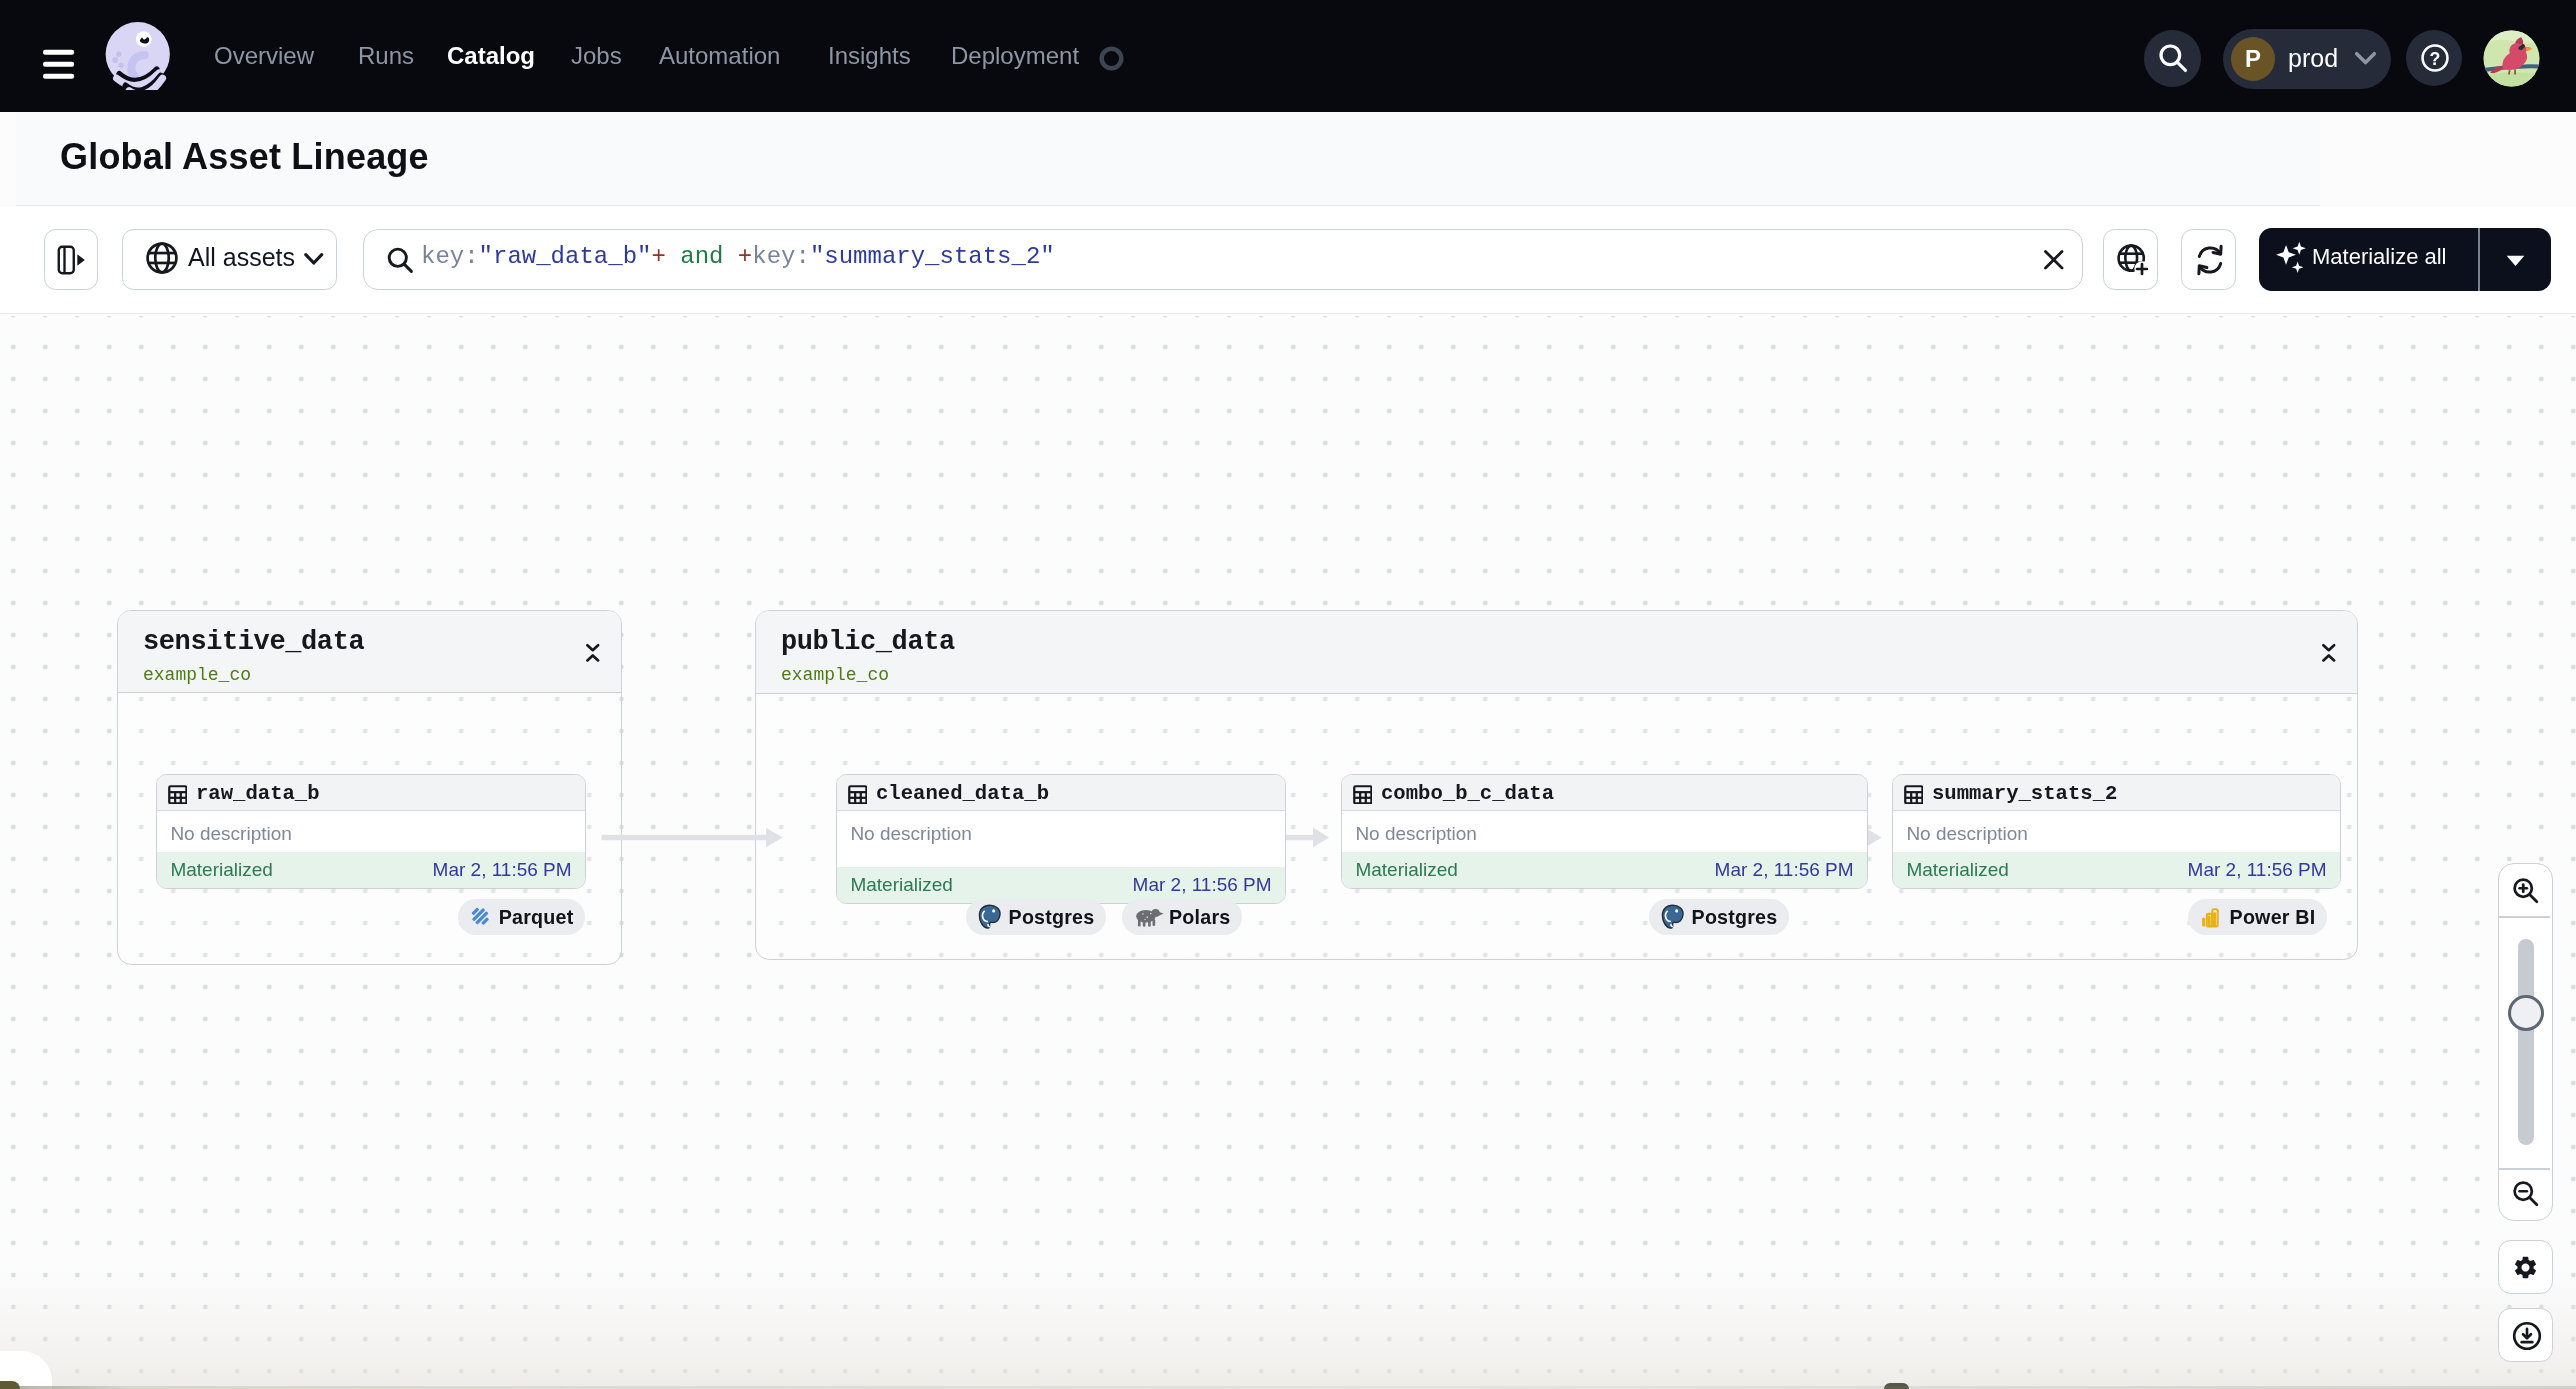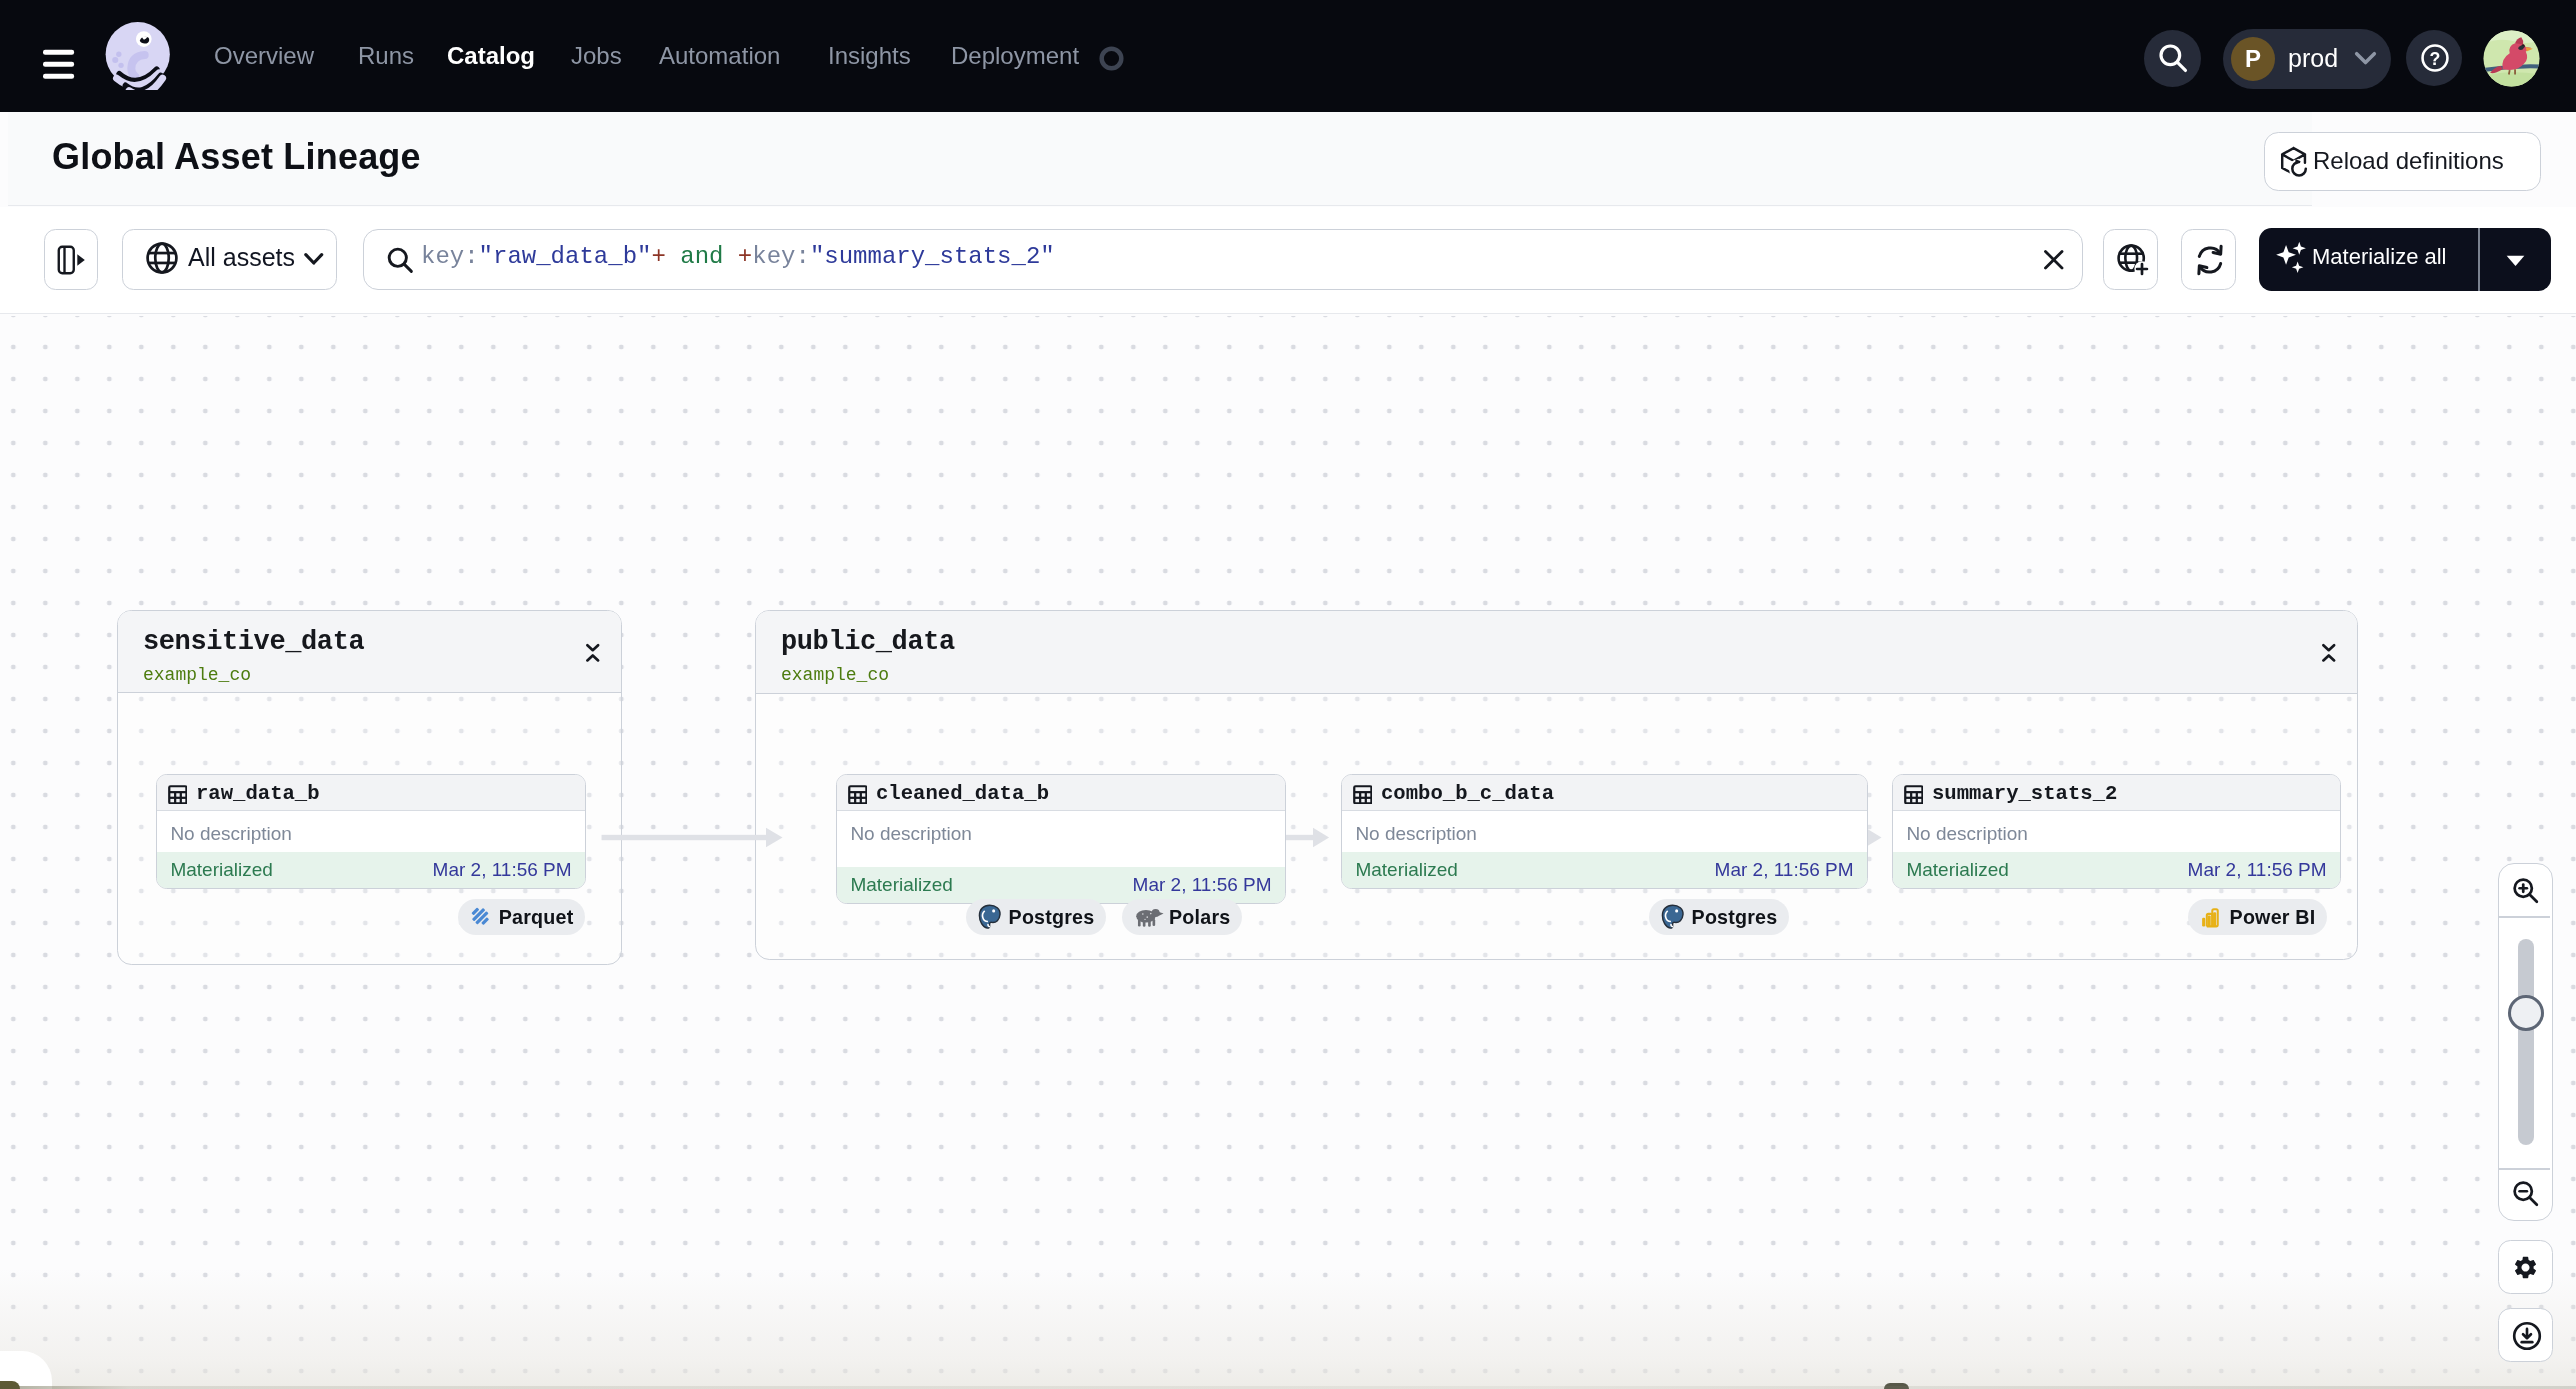--- a/index.html
+++ b/index.html
@@ -6,21 +6,21 @@
   html,body { width:2576px; height:1389px; overflow:hidden; }
   body { font-family:"Liberation Sans", sans-serif; position:relative; background:#fcfcfd; }
   .abs { position:absolute; }
   .mono { font-family:"Liberation Mono", monospace; }
   
   #nav { position:absolute; left:0; top:0; width:2576px; height:112px; background:#07090f; }
   .navitem { position:absolute; top:0; height:112px; line-height:112px; font-size:24px; color:#8e96a5; }
   .navitem.active { color:#ffffff; font-weight:700; }
   .navcirc { position:absolute; border-radius:50%; background:#262b39; }
   
-  #band1 { position:absolute; left:8px; top:112px; width:2304px; height:94px; background:#f9fafb; border-bottom:1.8px solid #e7e9ed; }
+  #band1 { position:absolute; left:16px; top:112px; width:2304px; height:94px; background:#f9fafb; border-bottom:1.8px solid #e7e9ed; }
   #pagetitle { position:absolute; left:44px; top:24px; font-size:36px; font-weight:700; color:#0e1016; letter-spacing:0.2px;}
   #reloadbtn { position:absolute; left:2256px; top:19.7px; width:277px; height:59px; background:#fff; border:1.8px solid #ccd1d9; border-radius:14.3px; }
   #reloadbtn span { position:absolute; left:48px; top:14.3px; font-size:24px; font-weight:500; color:#15181f; white-space:nowrap; }
   
   #band2 { position:absolute; left:0; top:207px; width:2576px; height:107px; background:#ffffff; border-bottom:1.8px solid #e7e9ed;padding-left:40px; }
   .tbtn { position:absolute; top:21.5px; height:61px; background:#fff; border:1.8px solid #ccd1d9; border-radius:11.6px; }
   #mat { position:absolute; left:2259px; top:20.6px; width:292px; height:63px; background:#0c0f1c; border-radius:12.5px; }
   #mat .lbl { position:absolute; left:53px; top:16px; font-size:22px; font-weight:500; color:#fff; white-space:nowrap; }
   #mat .sep { position:absolute; left:219px; top:0; width:1.8px; height:63px; background:#7b8290; }
   
@@ -111,29 +111,20 @@
       <circle cx="45" cy="18" r="1.9" fill="#1c1c1c"></circle>
       <path d="M40 19 q4 -3 7 -0.5 l-2.5 3.5 q-3 1 -5 -1 z" fill="#2a2f38"></path>
       <path d="M22 44 Q12 50 8 48 Q12 42 20 40 Z" fill="#b83a55"></path>
       <path d="M30 45 L29 50 M36 44 L36 50" stroke="#8a5a3a" stroke-width="2"></path>
     </g>
   </svg>
 </div>
 
 <div id="band1">
   <div id="pagetitle">Global Asset Lineage</div>
-  <div id="reloadbtn">
-    <svg class="abs" style="left:13.4px;top:13.4px" width="32" height="32" viewBox="0 0 38 38">
-      <path d="M18.5 2.5 L32 10 V20 M18.5 2.5 L5 10 V26 L15 31.5 M5 10 L18.5 17.5 L32 10 M18.5 17.5 V27" fill="none" stroke="#15181f" stroke-width="2.9" stroke-linejoin="round" stroke-linecap="round"></path>
-      <path d="M33 27 a8 8 0 1 1 -8 -8" fill="none" stroke="#ffffff" stroke-width="8"></path>
-      <path d="M33 27 a8 8 0 1 1 -8 -8" fill="none" stroke="#15181f" stroke-width="3" stroke-linecap="round"></path>
-      <path d="M20.5 15 l6.5 3.5 l-6 3.8 z" fill="#15181f"></path>
-    </svg>
-    <span>Reload definitions</span>
-  </div>
 </div>
 
 <div id="band2">
   <div class="tbtn" style="left:44px;width:54px">
     <svg class="abs" style="left:11.6px;top:15px" width="30" height="30" viewBox="0 0 34 34">
       <rect x="2" y="2" width="17" height="30" rx="4" fill="none" stroke="#15181f" stroke-width="2.7"></rect>
       <line x1="8.5" y1="2" x2="8.5" y2="32" stroke="#15181f" stroke-width="2.7"></line>
       <path d="M23 10.5 L31.5 17 L23 23.5 Z" fill="#15181f"></path>
     </svg>
   </div>

